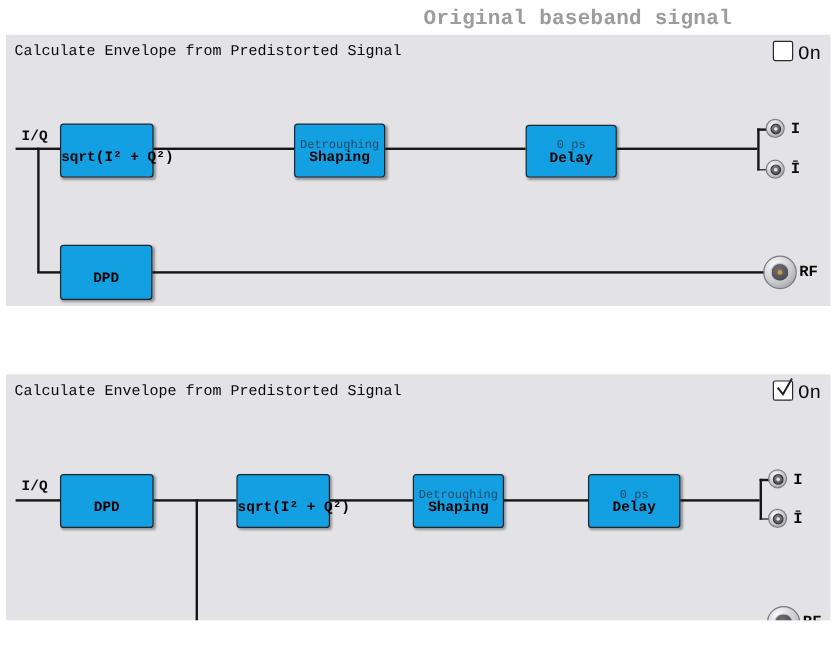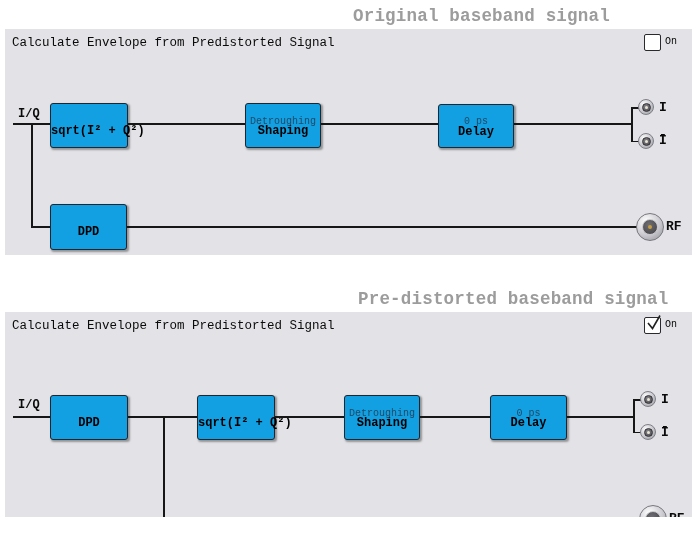--- a/index.html
+++ b/index.html
@@ -7,21 +7,21 @@
          font-family:Liberation Mono, monospace;-webkit-font-smoothing:antialiased;}
   .sig-title{position:absolute;font-size:17.5px;font-weight:bold;color:#9c9c9c;letter-spacing:.2px;white-space:nowrap;}
   .panel{position:absolute;left:5px;width:687px;background:#e3e3e7;}
   .panel-top{top:29px;height:226px;}
   .panel-bottom{top:312px;height:233px;}
   .hdr-label{position:absolute;left:7px;top:7px;font-size:12.5px;color:#0a0a0a;white-space:nowrap;}
   .checkbox{position:absolute;width:17px;height:17px;background:#ffffff;border:1.4px solid #2a2a2e;
             border-radius:2px;box-sizing:border-box;}
   .checkbox svg{position:absolute;left:1px;top:-4px;overflow:visible;display:none;}
   .checkbox.checked svg{display:block;}
-  .on-label{position:absolute;font-size:10px;color:#0a0a0a;}
+  .on-label{position:absolute;font-size:16px;color:#0a0a0a;}
   .block{position:absolute;background:#13a0e2;border:1.2px solid #1e2630;border-radius:3px;
          box-sizing:border-box;box-shadow:1.5px 1.5px 2px rgba(0,0,0,.35);text-align:center;}
   .block-title{margin-top:20px;font-size:12px;font-weight:bold;color:#000000;white-space:nowrap;}
   .block-sub{position:absolute;left:0;right:0;bottom:20px;font-size:10px;color:#1d4a68;white-space:nowrap;}
   .wire{position:absolute;background:#161616;}
   .wh{height:1.5px;}
   .wv{width:1.5px;}
   .io-label{position:absolute;font-size:12px;font-weight:bold;color:#0a0a0a;white-space:nowrap;}
   .out-label{position:absolute;font-size:13px;font-weight:600;color:#0a0a0a;white-space:nowrap;}
   .conn{position:absolute;width:16px;height:16px;border-radius:50%;box-sizing:border-box;
@@ -96,21 +96,20 @@
     </div>
     <div class="wire wh" style="left:122px;top:197px;width:510px;"></div>
     <div class="rf-conn" style="left:631px;top:184px;">
       <span class="rf-inner">
           <span class="rf-dot"></span>
         </span>
     </div>
     <div class="out-label" style="left:661px;top:190px;">RF</div>
   </div>
 
-  <div class="sig-title" style="left:358px;top:289px;">Pre-distorted baseband signal</div>
 
   <div class="panel panel-bottom">
     <div class="hdr-label">Calculate Envelope from Predistorted Signal</div>
     <div class="checkbox checked" style="left:639px;top:5px;">
       <svg width="20" height="22">
         <polyline points="2,9 6.5,14.5 14,1.5" fill="none" stroke="#222" stroke-width="1.6"></polyline>
       </svg>
     </div>
     <div class="on-label" style="left:660px;top:7px;">On</div>
 

